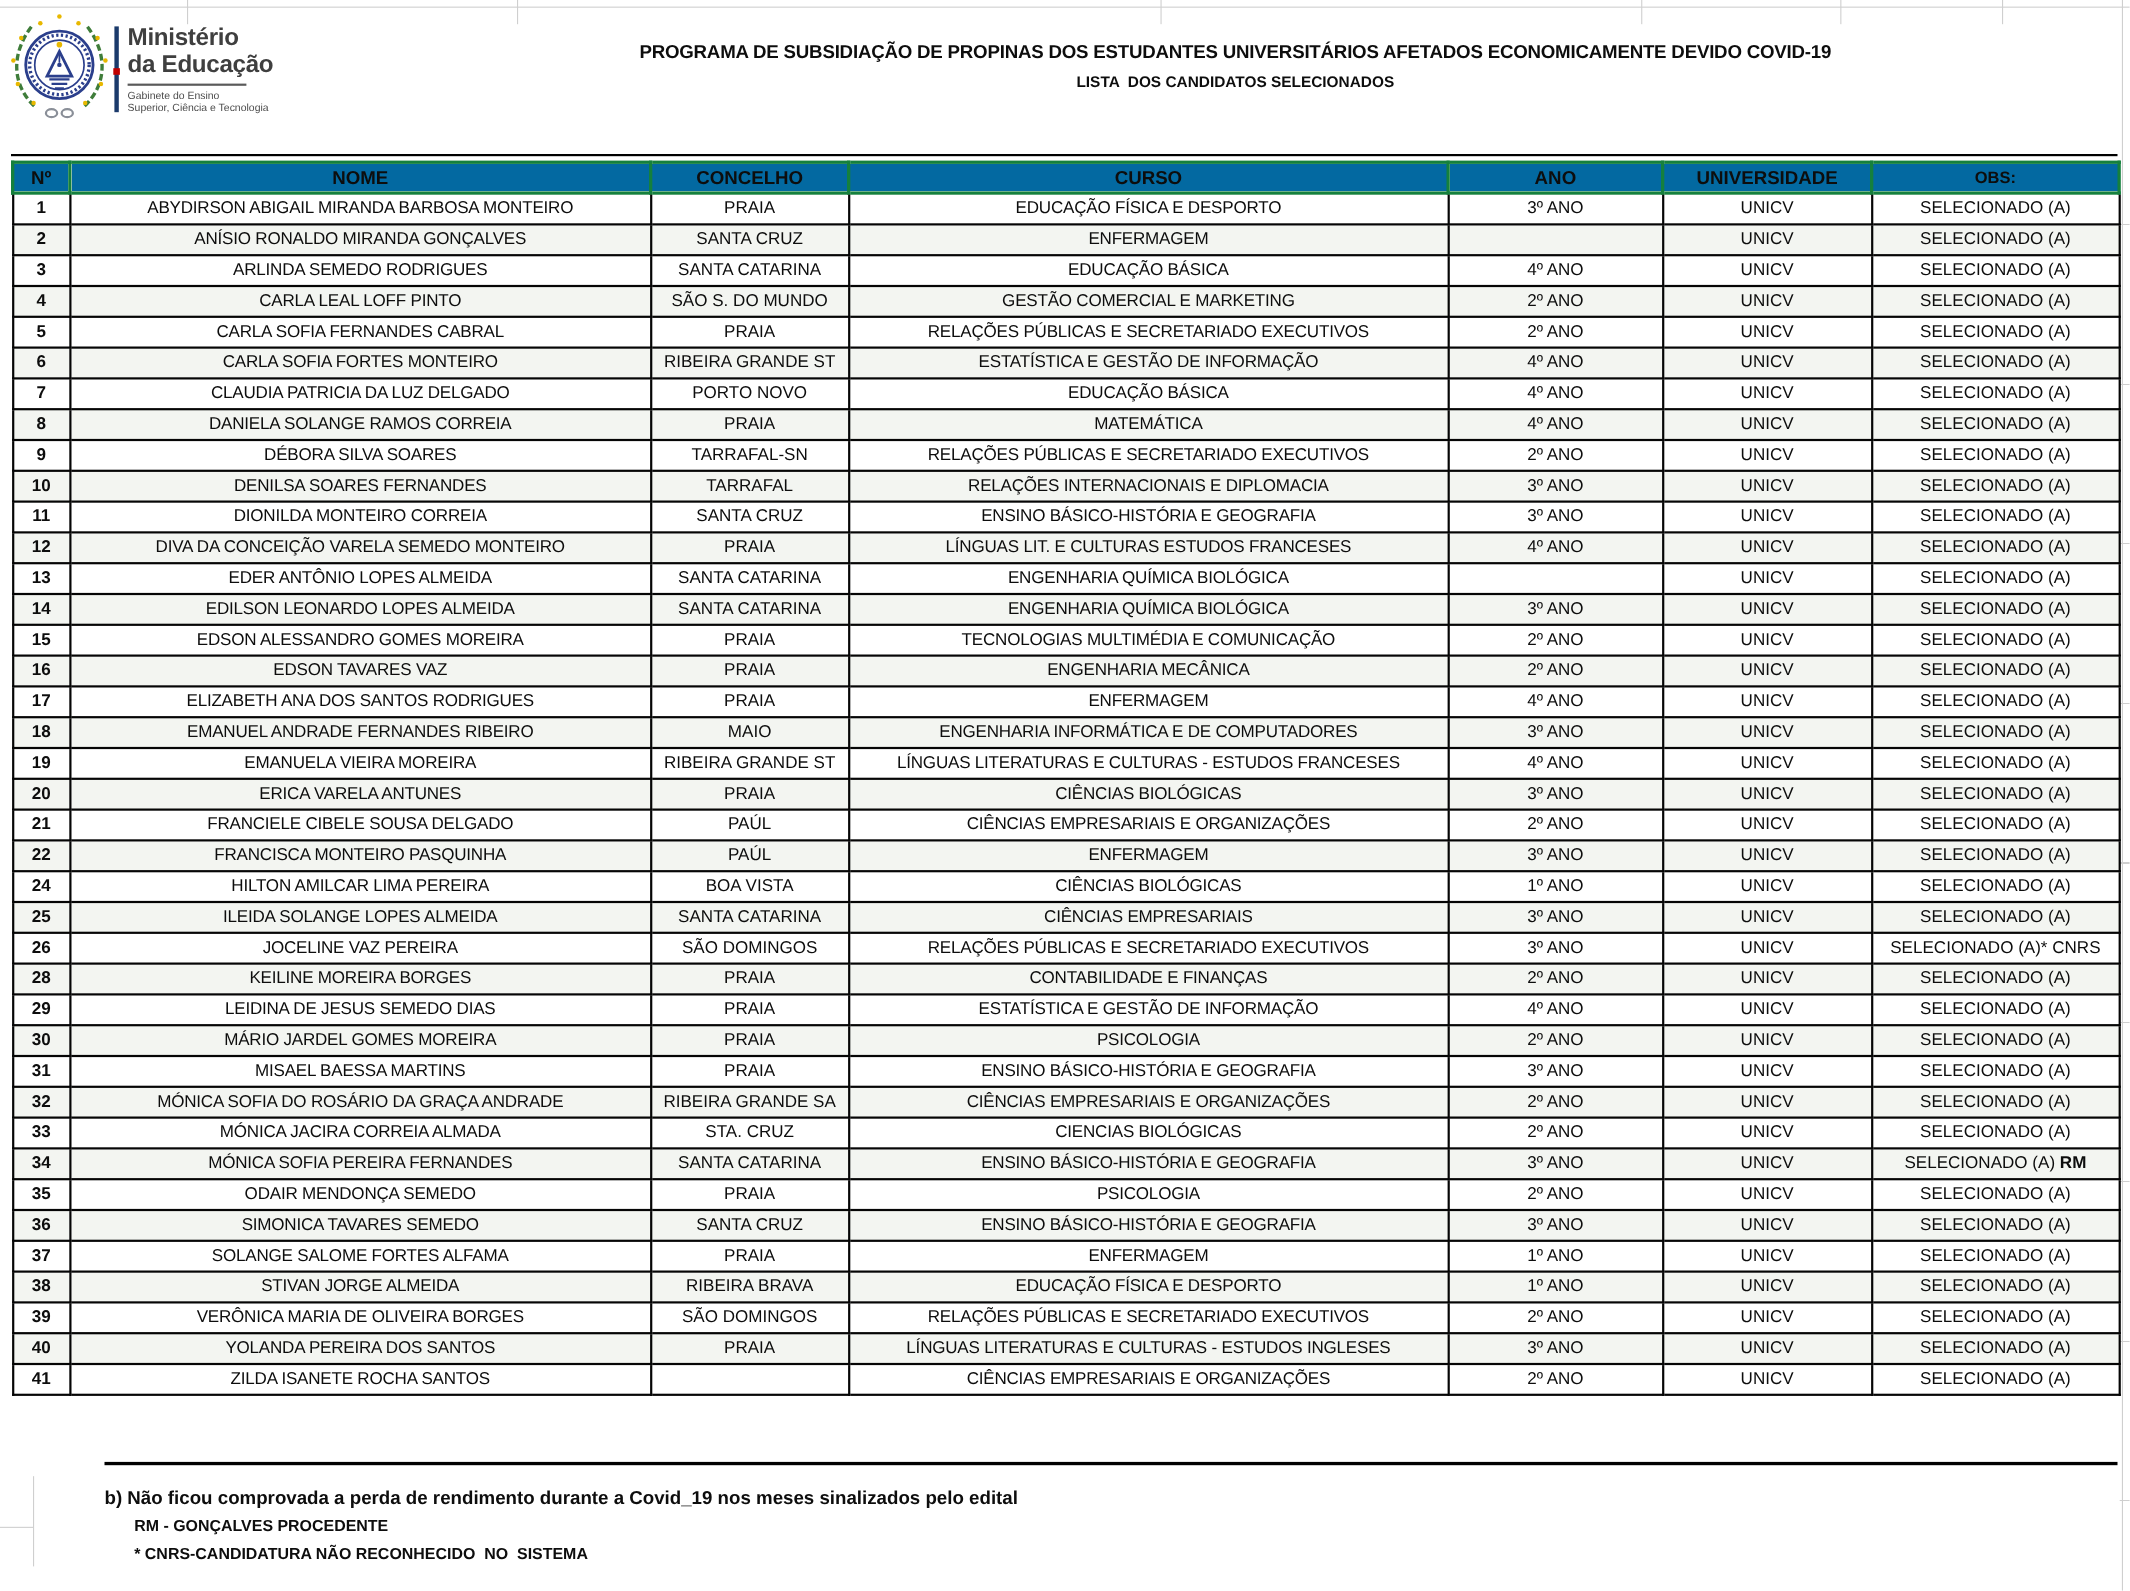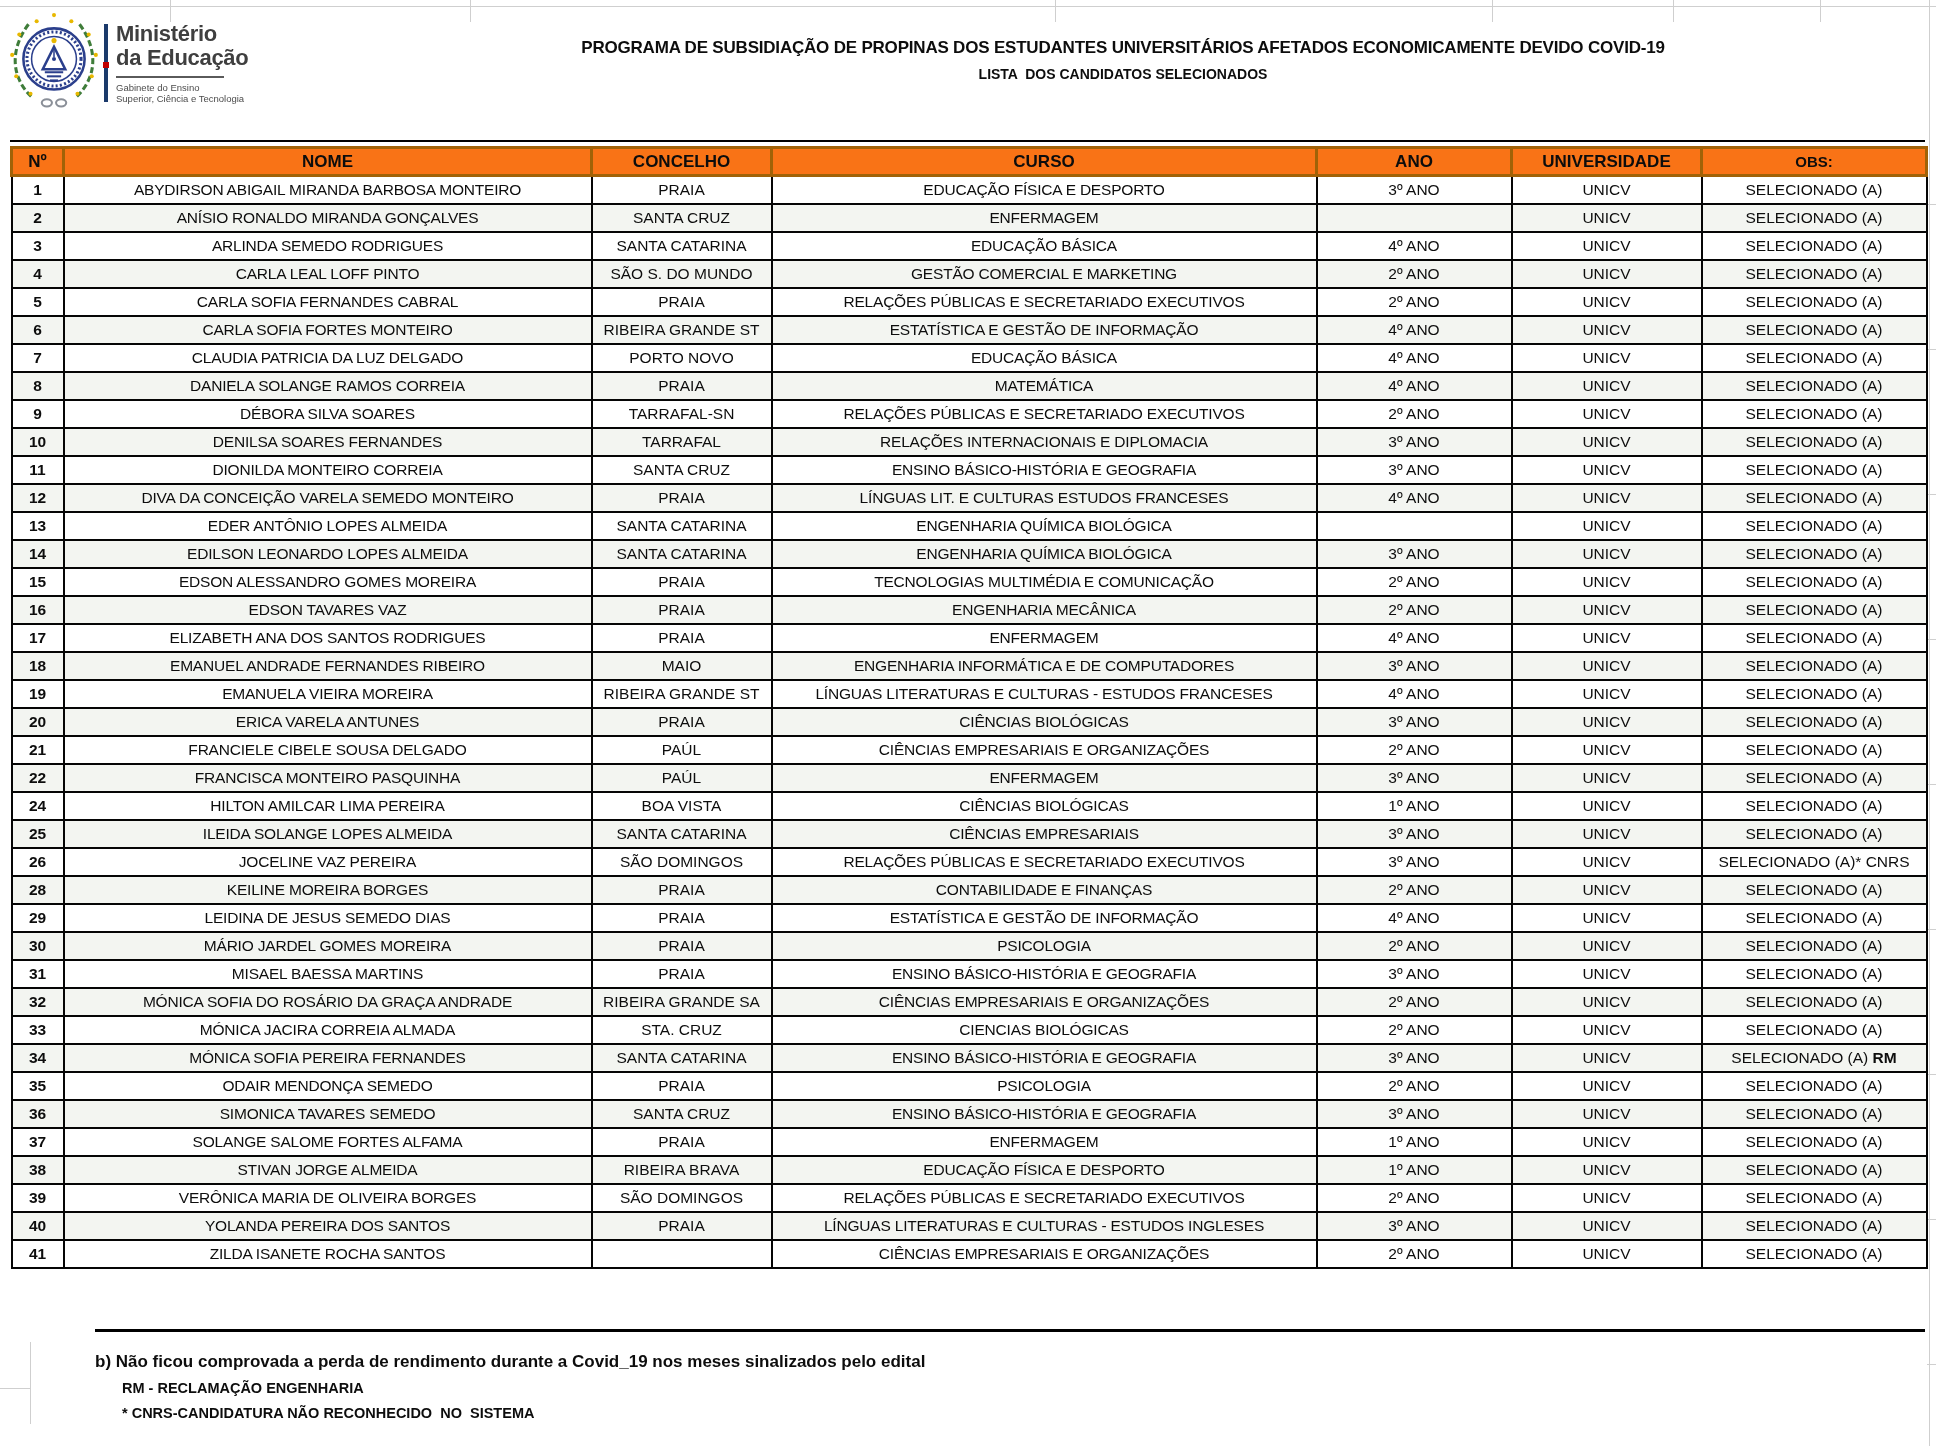--- a/index.html
+++ b/index.html
@@ -22,21 +22,21 @@
   .ministry-rule{width:108px;height:2px;background:#5a5a5a;margin:6px 0 4px 0;}
   .cabinet-line{font-size:9.5px;color:#4c4c4c;line-height:1.25;}
   
   .title-wrap{position:absolute;left:330px;right:20px;top:38px;text-align:center;}
   .title-line1{font-size:17px;font-weight:bold;letter-spacing:-0.2px;white-space:pre;}
   .title-line2{font-size:14px;font-weight:bold;margin-top:8px;white-space:pre;}
   
   .top-rule{position:absolute;left:10px;top:140px;width:1915px;height:2px;background:#000;}
   table.list{position:absolute;left:10px;top:146px;width:1915px;border-collapse:collapse;table-layout:fixed;}
   table.list th{
-    background:#f97316;border:3px solid #a16207;font-size:17px;font-weight:bold;
+    background:#0369a1;border:3px solid #15803d;font-size:17px;font-weight:bold;
     height:25px;line-height:25px;padding:0 2px;overflow:hidden;white-space:nowrap;
   }
   table.list th:last-child{font-size:15px;}
   table.list td{
     border:2px solid #050505;height:26px;line-height:26px;padding:0 5px;
     font-size:15.5px;overflow:hidden;white-space:nowrap;text-align:center;
   }
   table.list tbody tr:nth-child(even) td{background:#f3f5f1;}
   td.col-num{font-weight:bold;font-size:16px;}
   td.col-nome{text-align:left;letter-spacing:-0.2px;}
@@ -482,14 +482,14 @@
         <td class="col-curso">CIÊNCIAS EMPRESARIAIS E ORGANIZAÇÕES</td>
         <td class="col-ano">2º ANO</td>
         <td class="col-uni">UNICV</td>
         <td class="col-obs">SELECIONADO (A)</td>
       </tr>
     </tbody>
 </table>
 <div class="bottom-rule"></div>
 
 <div class="footnote-1">b) Não ficou comprovada a perda de rendimento durante a Covid_19 nos meses sinalizados pelo edital</div>
-<div class="footnote-2">RM - RECLAMAÇÃO ENGENHARIA</div>
+<div class="footnote-2">RM - GONÇALVES PROCEDENTE</div>
 <div class="footnote-3">* CNRS-CANDIDATURA NÃO RECONHECIDO  NO  SISTEMA</div>
 
 </body></html>

